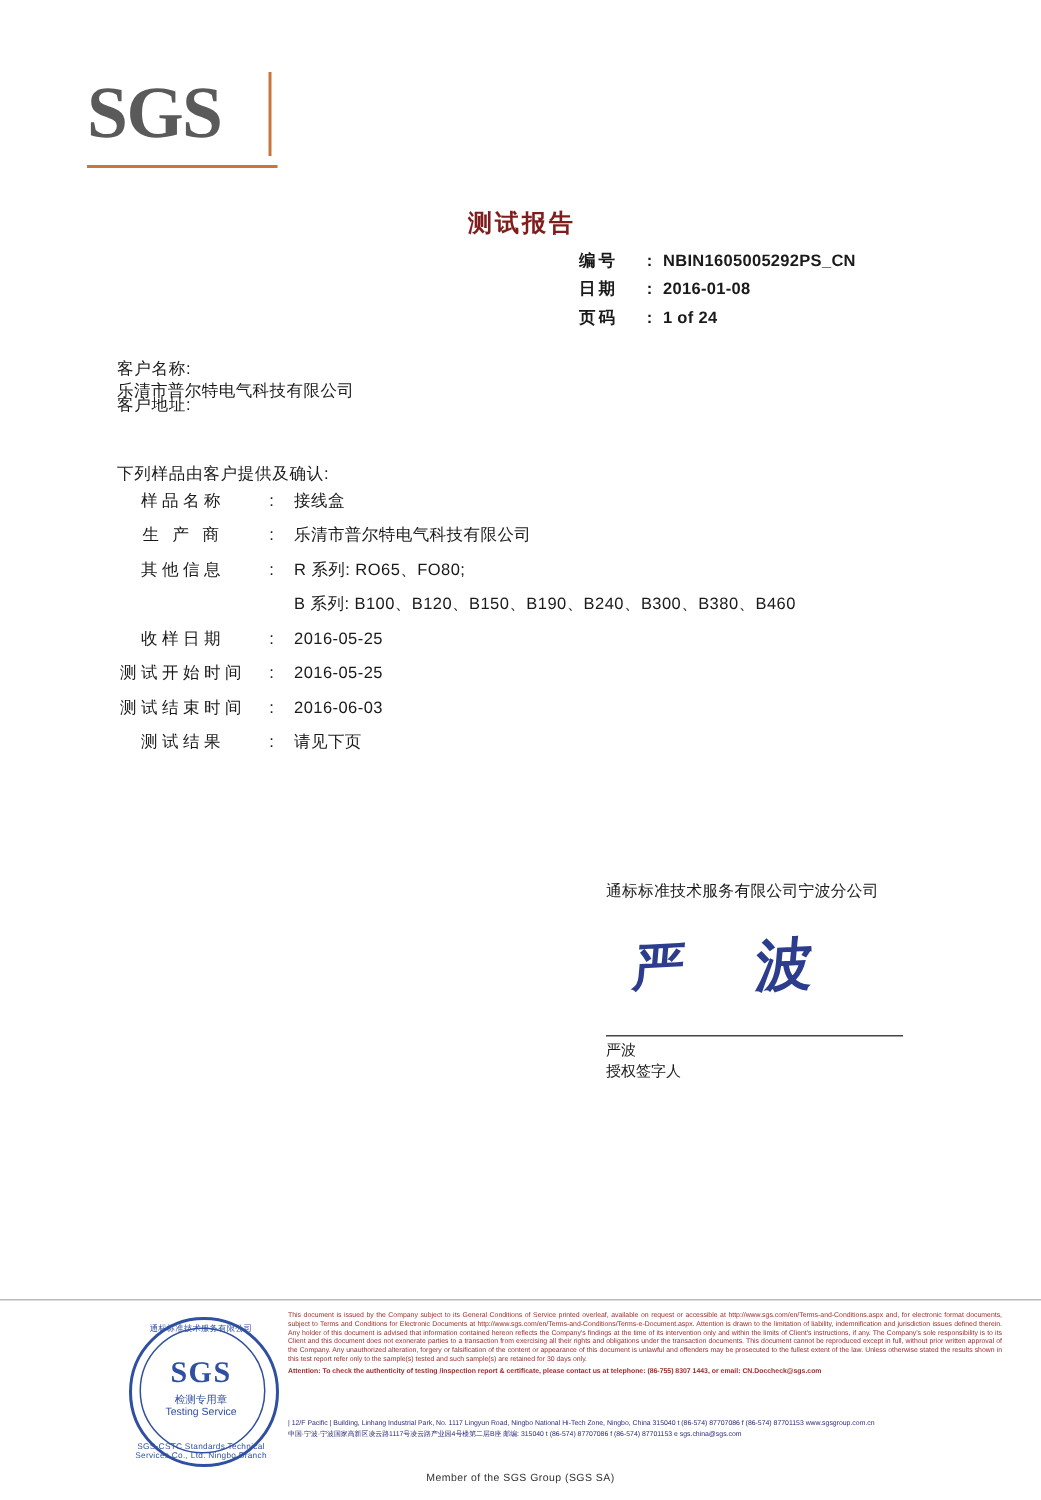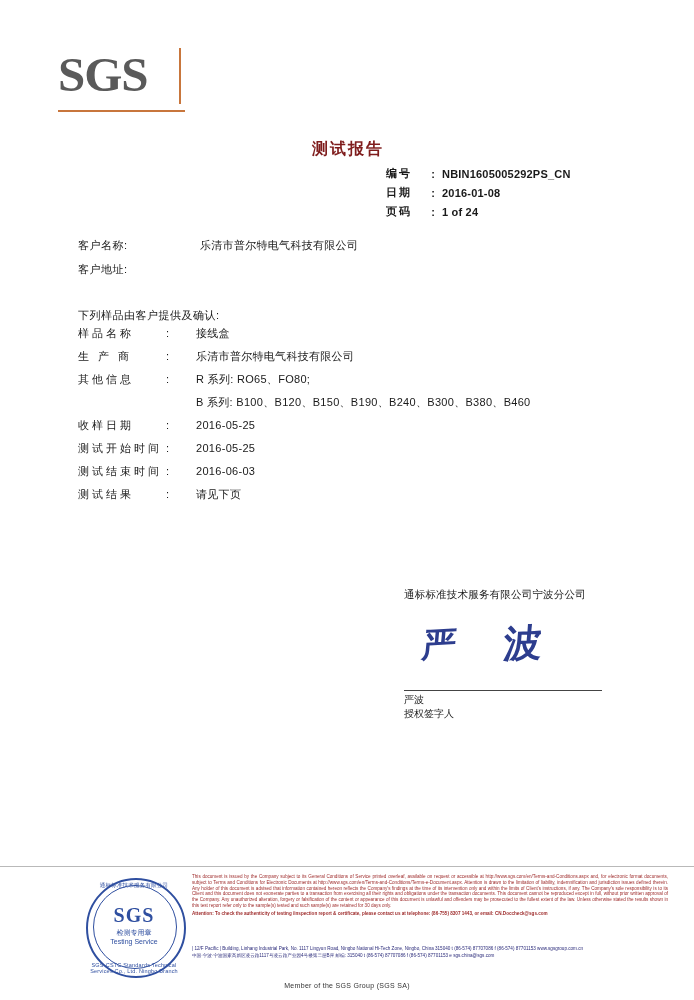--- a/index.html
+++ b/index.html
@@ -95,20 +95,21 @@
   .client {
     position: absolute;
     left: 78px;
     top: 238px;
     font-size: 11px;
   }
   .client-row {
     display: flex;
     align-items: baseline;
     height: 24px;
+    flex-direction: column;
   }
   .client-label {
     width: 122px;
     letter-spacing: 0.5px;
   }
   .client-value {
     letter-spacing: 0.3px;
   }
 
   
@@ -117,20 +118,21 @@
     left: 78px;
     top: 308px;
     font-size: 11px;
     letter-spacing: 0.5px;
   }
   .sample {
     position: absolute;
     left: 78px;
     top: 326px;
     font-size: 11px;
+    text-align: center;
   }
   .s-row {
     display: flex;
     align-items: baseline;
     min-height: 23px;
   }
   .s-label {
     width: 88px;
     letter-spacing: 3px;
   }

